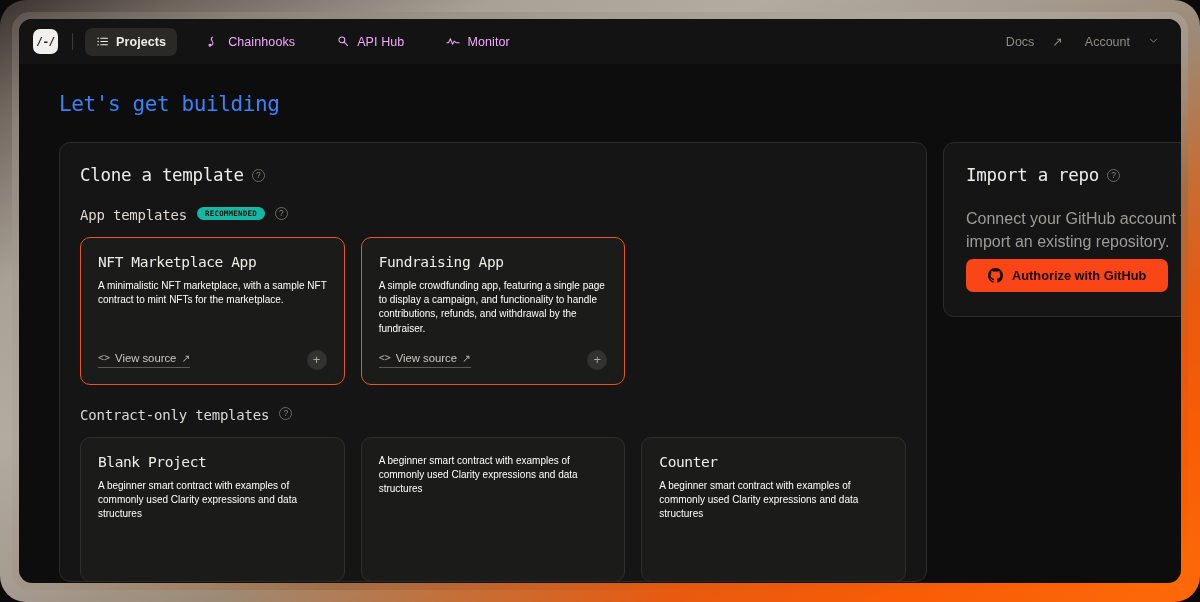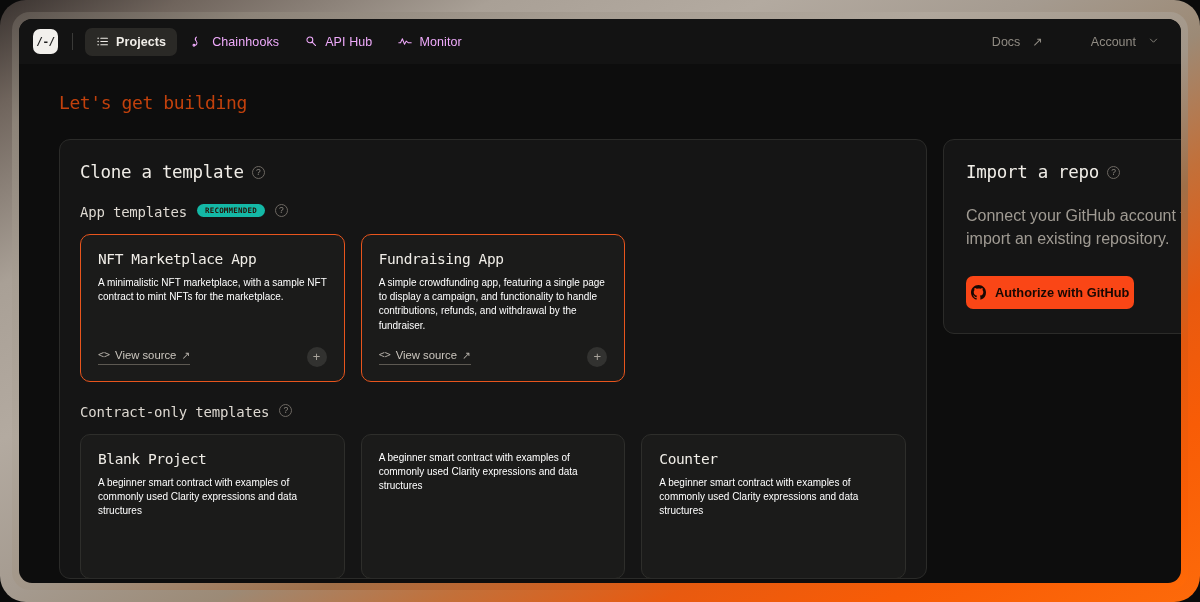--- a/index.html
+++ b/index.html
@@ -93,21 +93,21 @@
   }
 
   .nav-divider {
     width: 1px;
     height: 17px;
     background: #3a3a38;
     margin: 0 12px 0 14px;
     flex: none;
   }
 
-  .nav-items { display: flex; align-items: center; gap: 4px; }
+  .nav-items { display: flex; align-items: center; gap: 20px; }
 
   .nav-item {
     display: flex;
     align-items: center;
     gap: 7px;
     height: 28px;
     padding: 0 11px;
     border-radius: 7px;
     color: #f0abfc;
     font-size: 12.5px;
@@ -124,37 +124,36 @@
 
   .nav-right {
     margin-left: auto;
     display: flex;
     align-items: center;
     gap: 22px;
   }
   .nav-link {
     display: flex;
     align-items: center;
-    gap: 12px;
+    gap: 18px;
     color: #908b83;
     font-size: 12.5px;
     cursor: pointer;
     white-space: nowrap;
-    margin-left: 26px;
   }
 
   
   .page {
     padding: 28px 40px 0 40px;
   }
 
   .page-title {
     font-family: "DejaVu Sans Mono", monospace;
-    font-size: 18px;
-    color: #c2410c;
+    font-size: 21px;
+    color: #3b82f6;
     letter-spacing: -0.4px;
     font-weight: 400;
     margin-bottom: 26px;
   }
 
   .columns {
     display: flex;
     gap: 16px;
     align-items: flex-start;
   }
@@ -314,26 +313,25 @@
   }
 
   .gh-btn {
     display: inline-flex;
     align-items: center;
     gap: 9px;
     background: #fa4616;
     color: #180803;
     border: none;
     border-radius: 7px;
-    padding: 9px 5px;
+    padding: 9px 22px;
     font-family: "Liberation Sans", sans-serif;
     font-size: 12.8px;
     font-weight: 600;
     cursor: pointer;
-    margin-top: 20px;
   }
   .gh-btn svg { display: block; flex: none; }
 
   .spacer-22 { height: 22px; }
 </style>
 </head>
 <body>
 
 <div class="frame">
  <div class="frame-inner">

